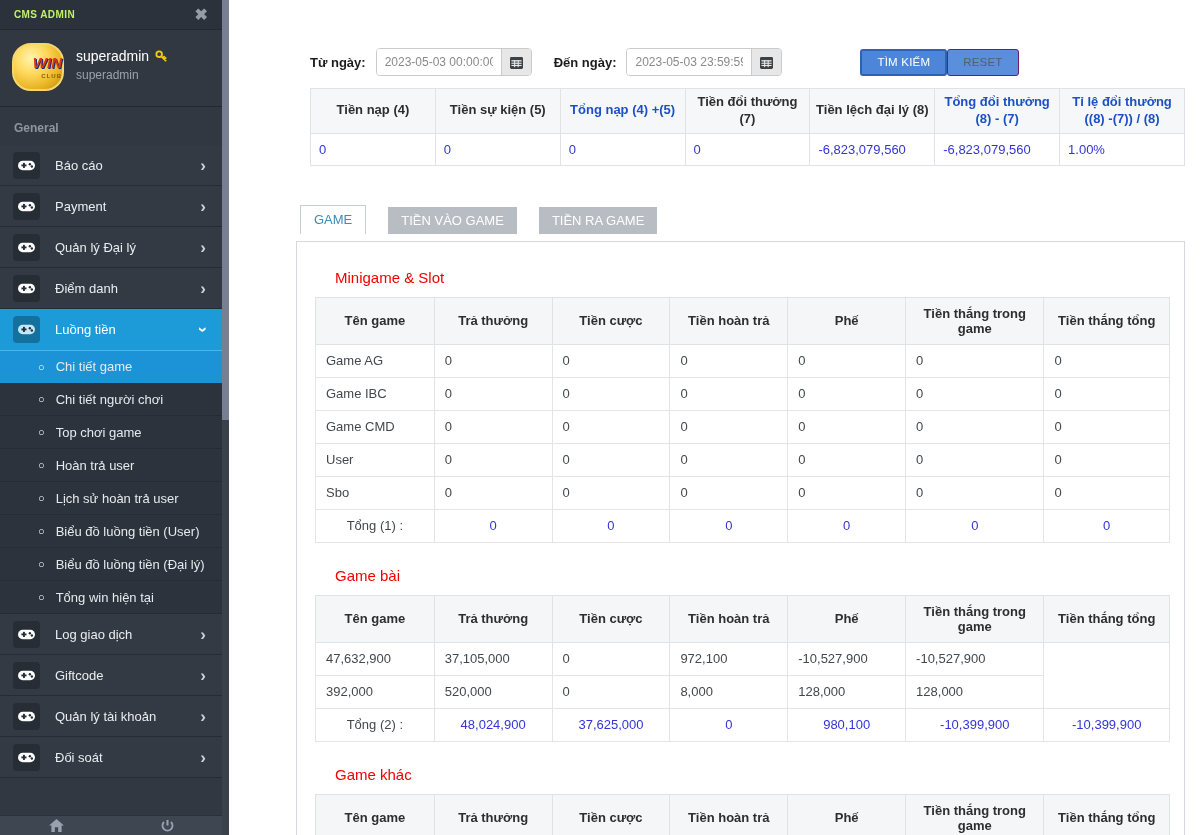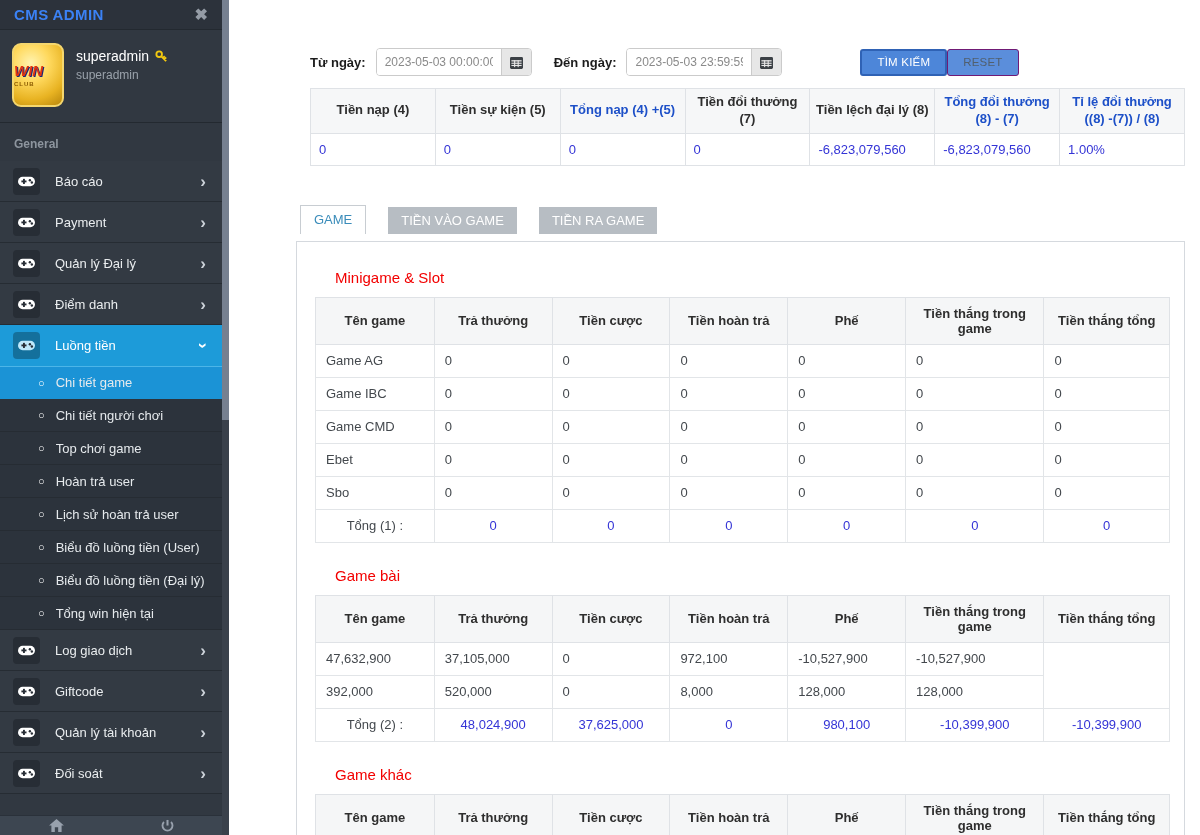--- a/index.html
+++ b/index.html
@@ -6,26 +6,26 @@
   html,body { width:1200px; height:835px; overflow:hidden; background:#fff;
     font-family:"Liberation Sans", sans-serif; }
 
   
   .sidebar { position:absolute; left:0; top:0; width:229px; height:835px; background:#313841; }
   .sb-scrollbar { position:absolute; right:0; top:0; width:7px; height:100%; background:#3a414b; }
   .sb-thumb { width:7px; height:420px; background:#768090; }
   .sb-inner { width:222px; height:100%; position:relative; }
   .sb-header { height:30px; display:flex; align-items:center; justify-content:space-between;
     padding:0 14px; background:#2c323b; border-bottom:1px solid #232930; }
-  .sb-title { color:#3b82f6; font-weight:bold; font-size:15px; letter-spacing:.4px; }
+  .sb-title { color:#bef264; font-weight:bold; font-size:10px; letter-spacing:.4px; }
   .close-x { color:#959ca6; font-size:16px; font-weight:bold; cursor:pointer; line-height:1; }
   .user-panel { display:flex; gap:12px; padding:13px 12px 15px; border-bottom:1px solid #232930; }
-  .avatar { width:52px; height:64px; border-radius:9px; flex:0 0 52px;
+  .avatar { width:52px; height:48px; border-radius:19px; flex:0 0 52px;
     background:radial-gradient(circle at 35% 30%, #fff3b0 0%, #ffd95e 35%, #e8b322 70%, #b8860b 100%);
-    border:2px solid #f5d76e; display:flex; flex-direction:column; align-items:flex-start; justify-content:center; }
+    border:2px solid #f5d76e; display:flex; flex-direction:column; align-items:flex-end; justify-content:center; }
   .avatar .w1 { color:#e03412; font-weight:bold; font-style:italic; font-size:15px; text-shadow:1px 1px 0 #1a2b7a; line-height:1; }
   .avatar .w2 { color:#8a5a00; font-weight:bold; font-size:6px; letter-spacing:1px; margin-top:3px; }
   .user-meta { padding-top:5px; }
   .user-name { color:#fff; font-size:14px; display:flex; align-items:center; gap:6px; }
   .user-sub { color:#9aa2ab; font-size:12px; margin-top:4px; }
   .sb-section { color:#8d959e; font-weight:bold; font-size:12px; padding:14px 14px 10px; }
   .sb-menu { list-style:none; }
   .sb-item { display:flex; align-items:center; height:41px; padding:0 13px;
     background:#333a43; border-bottom:1px solid #262c33; cursor:pointer; }
   .icon-box { width:27px; height:27px; border-radius:4px; background:#272d35; flex:0 0 27px;
@@ -395,21 +395,21 @@
               <tr>
                 <td>Game CMD</td>
                 <td>0</td>
                 <td>0</td>
                 <td>0</td>
                 <td>0</td>
                 <td>0</td>
                 <td>0</td>
               </tr>
               <tr>
-                <td>Ebet</td>
+                <td>User</td>
                 <td>0</td>
                 <td>0</td>
                 <td>0</td>
                 <td>0</td>
                 <td>0</td>
                 <td>0</td>
               </tr>
               <tr>
                 <td>Sbo</td>
                 <td>0</td>

